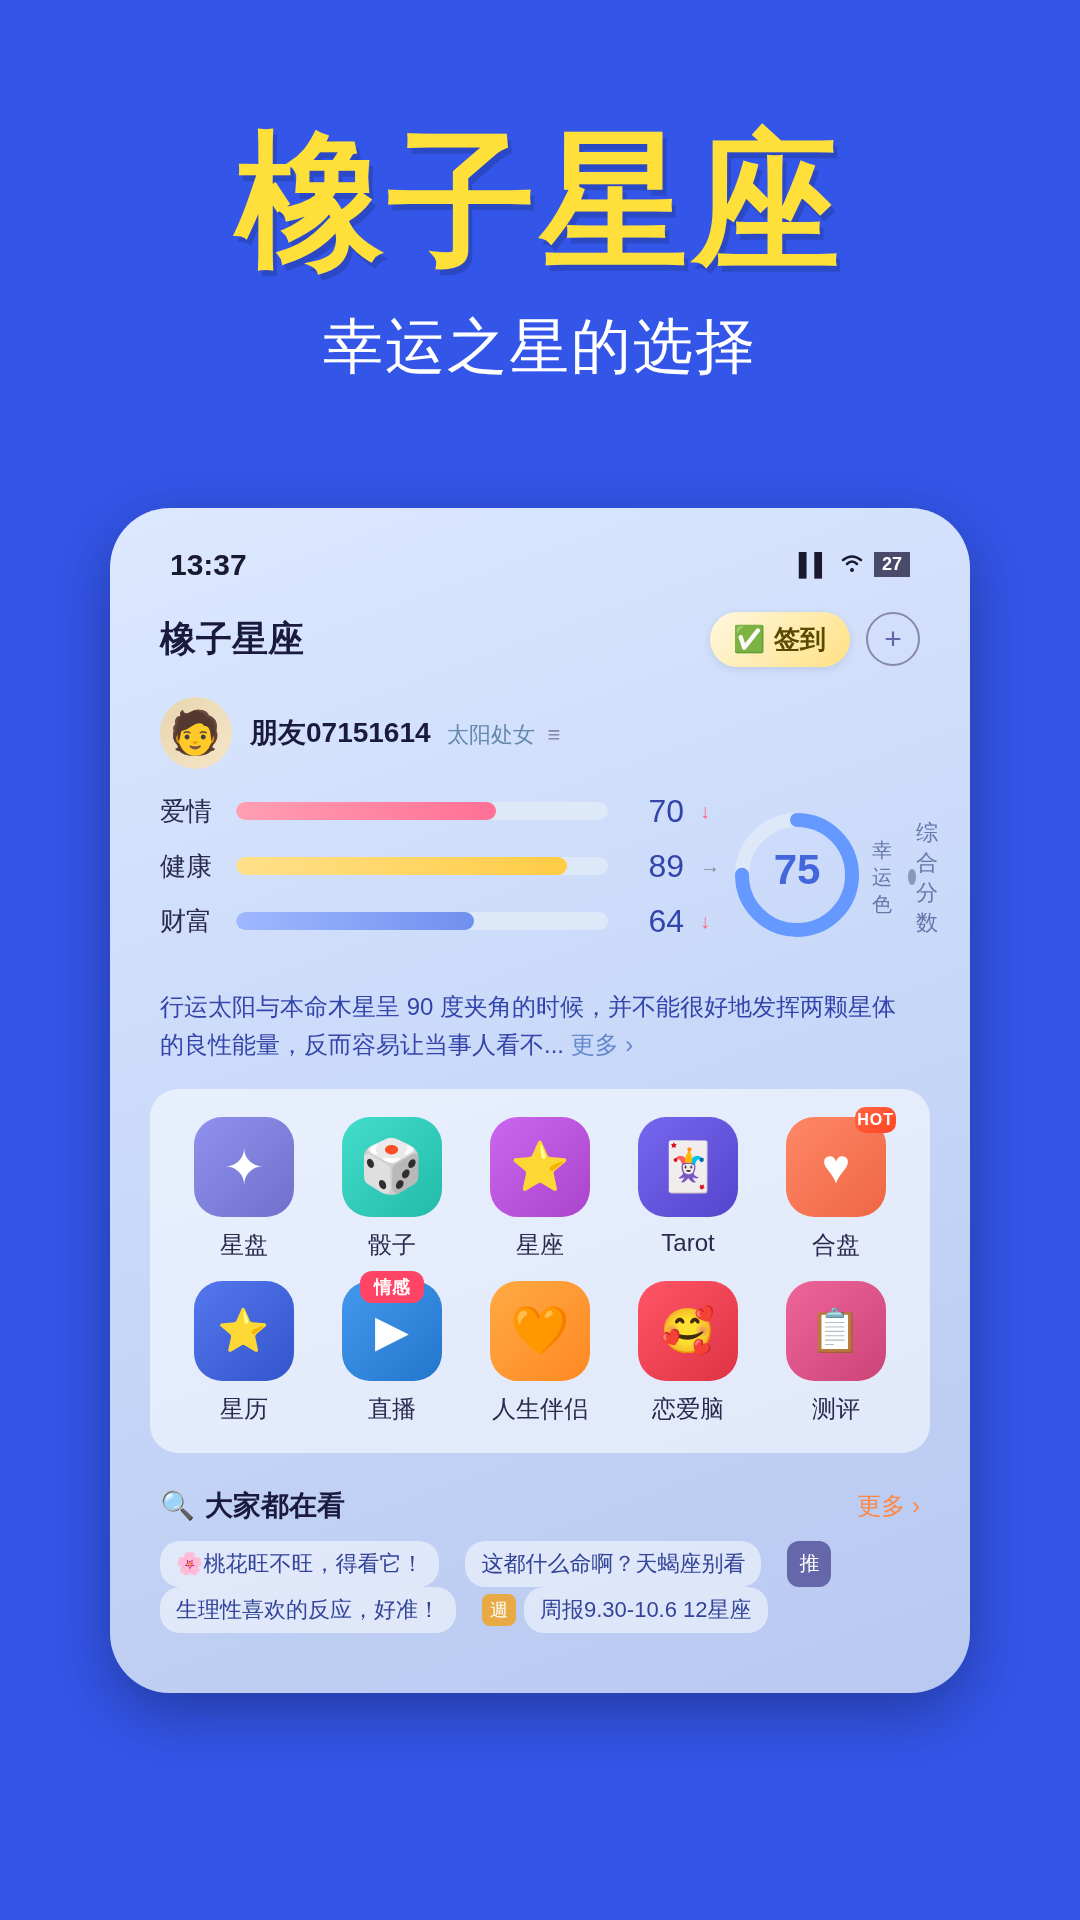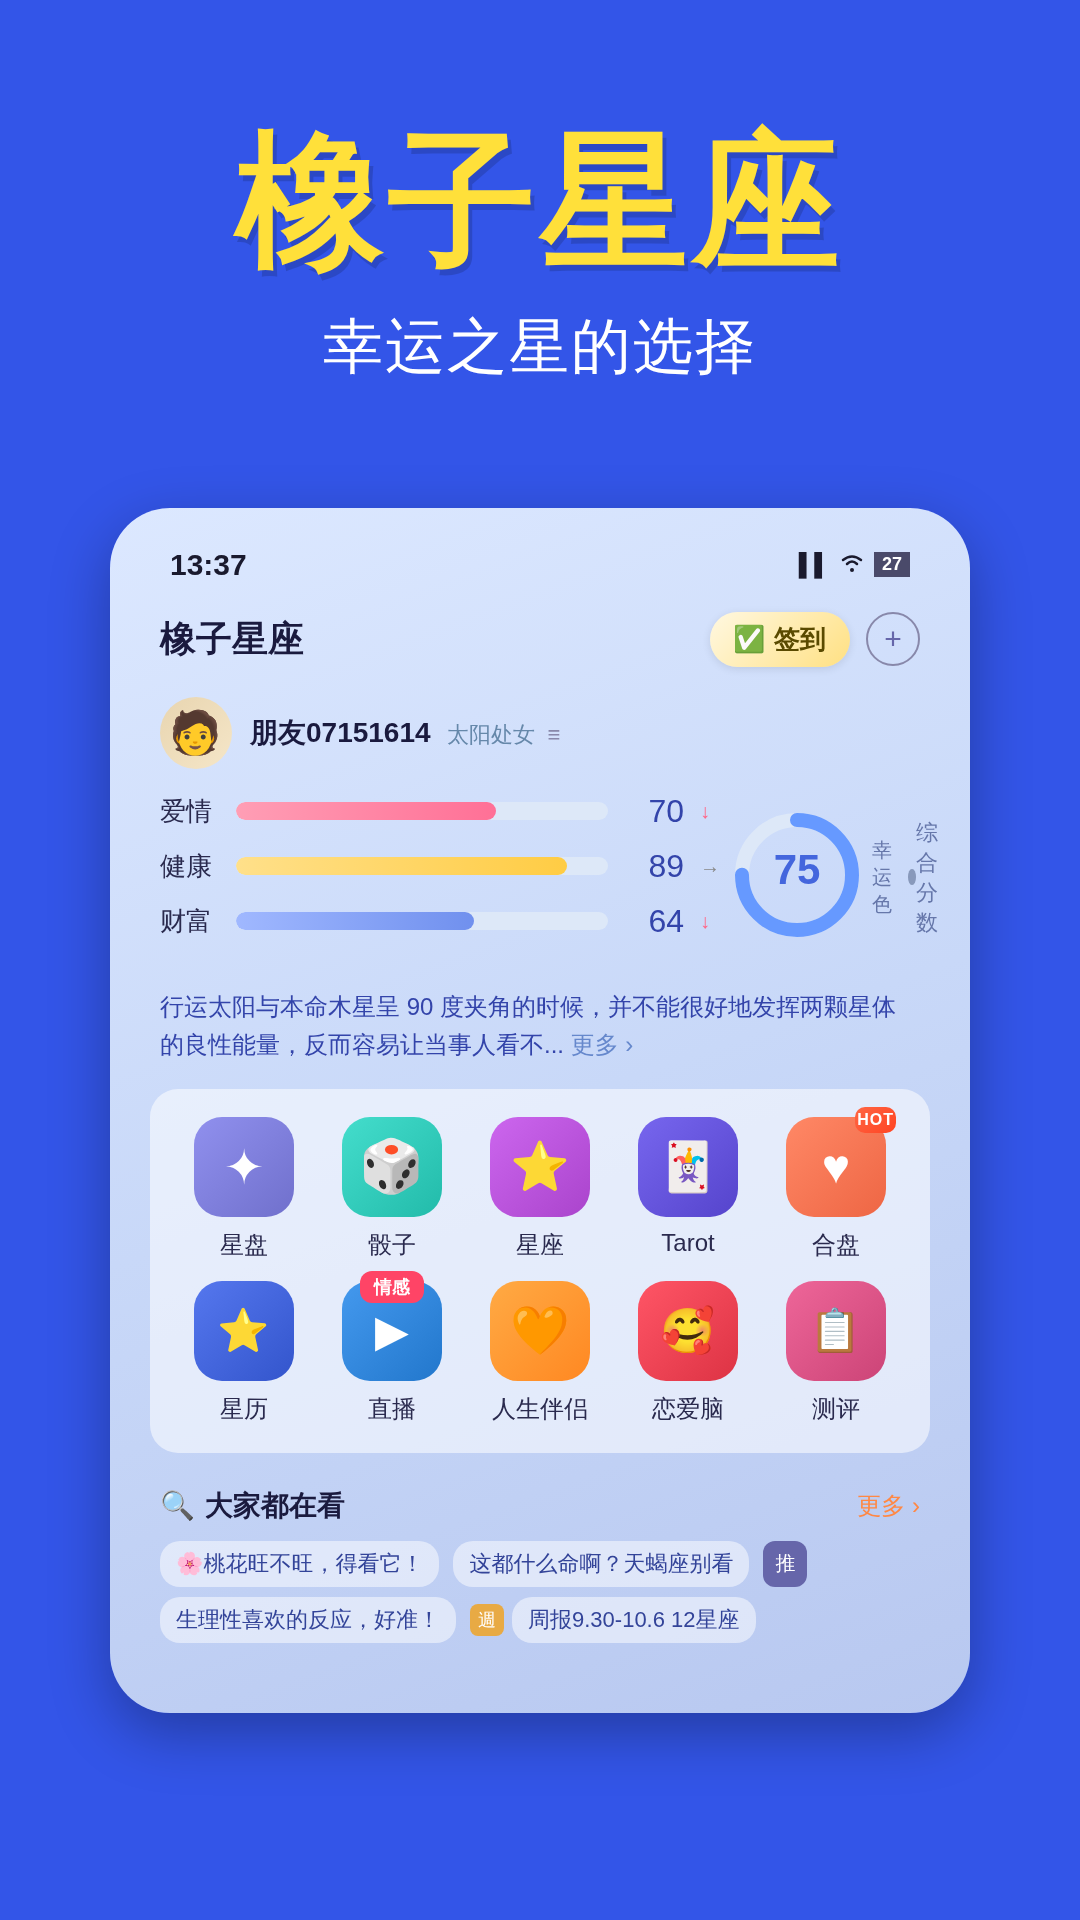--- a/index.html
+++ b/index.html
@@ -347,22 +347,22 @@
       font-size: 28px;
       font-weight: 700;
       color: #1a1a3e;
     }
     .popular-more {
       font-size: 24px;
       color: #ff8844;
     }
     .popular-row {
       display: flex;
-      gap: 4px;
-      margin-bottom: 10px;
+      gap: 16px;
+      margin-bottom: 0;
       overflow: hidden;
     }
     .popular-tag {
       font-size: 22px;
       color: #334499;
       background: rgba(255,255,255,0.5);
       border-radius: 20px;
       padding: 8px 16px;
       margin-right: 10px;
       white-space: nowrap;

